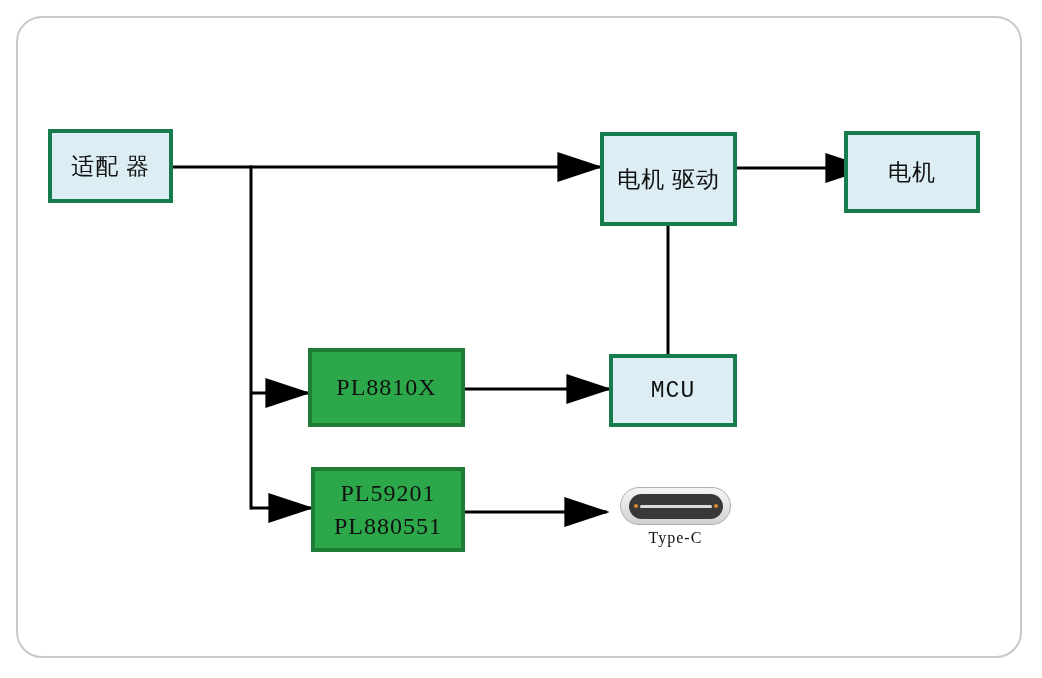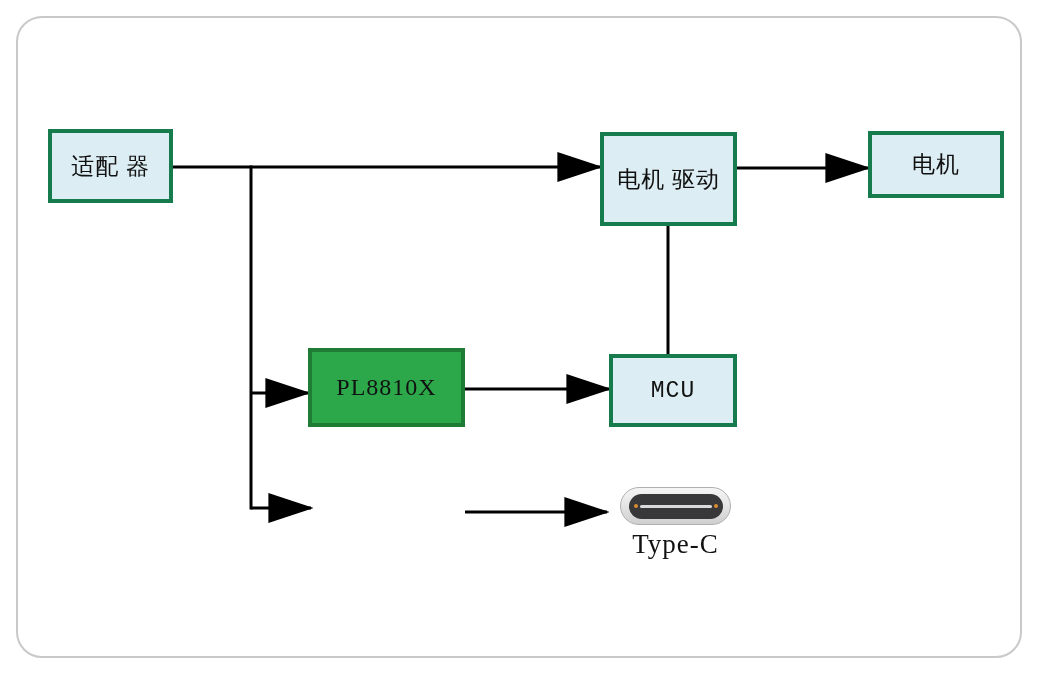--- a/index.html
+++ b/index.html
@@ -24,41 +24,41 @@
   .node.green{
     background:var(--green-fill,#2ca84a);
     border:4px solid var(--green-border,#1f7c35);
   }
   .node .lbl{font-size:23px;letter-spacing:1px;white-space:pre;}
   .node .lbl.big{font-size:24px;}
   .two-line{display:flex;flex-direction:column;line-height:1.35;}
   
   #n-adapter{left:48px;top:129px;width:125px;height:74px;}
   #n-motordriver{left:600px;top:132px;width:137px;height:94px;}
-  #n-motor{left:868px;top:131px;width:136px;height:67px;}
+  #n-motor{left:844px;top:131px;width:136px;height:82px;}
   #n-pl8810x{left:308px;top:348px;width:157px;height:79px;}
   #n-mcu{left:609px;top:354px;width:128px;height:73px;font-family:Liberation Mono, monospace;}
   #n-usbchips{left:311px;top:467px;width:154px;height:85px;}
   
   .typec-outer{
     position:absolute;left:620px;top:487px;width:111px;height:38px;
     border-radius:19px;
     background:linear-gradient(180deg,#f5f5f5 0%,#e6e6e6 45%,#cfcfcf 100%);
     border:1px solid #b0b0b0;box-sizing:border-box;
     display:flex;align-items:center;justify-content:center;
   }
   .typec-inner{
     width:94px;height:25px;border-radius:12.5px;background:#38383a;
     display:flex;align-items:center;justify-content:center;gap:2px;
   }
   .typec-pin{width:4px;height:4px;border-radius:50%;background:#d98c2b;}
   .typec-tongue{width:72px;height:3px;border-radius:2px;background:#d9d9d9;}
   .typec-label{
     position:absolute;left:608px;top:529px;width:135px;text-align:center;
-    font-size:27px;letter-spacing:1px;
+    font-size:16px;letter-spacing:1px;
   }
 </style>
 </head>
 <body>
 
 <div class="canvas">
 
   <div class="frame"></div>
 
   <svg class="connectors" width="1042" height="678" viewBox="0 0 1042 678">
@@ -98,20 +98,26 @@
   </div>
 
   <div class="node green" id="n-pl8810x">
     <span class="lbl big">PL8810X</span>
   </div>
 
   <div class="node light" id="n-mcu">
     <span class="lbl">MCU</span>
   </div>
 
+  <div class="node green" id="n-usbchips">
+    <span class="lbl big two-line">
+      <span>PL59201</span>
+      <span>PL880551</span>
+    </span>
+  </div>
 
   <div class="typec-outer">
     <div class="typec-inner">
       <span class="typec-pin"></span>
       <span class="typec-tongue"></span>
       <span class="typec-pin"></span>
     </div>
   </div>
   <div class="typec-label">Type-C</div>
 

